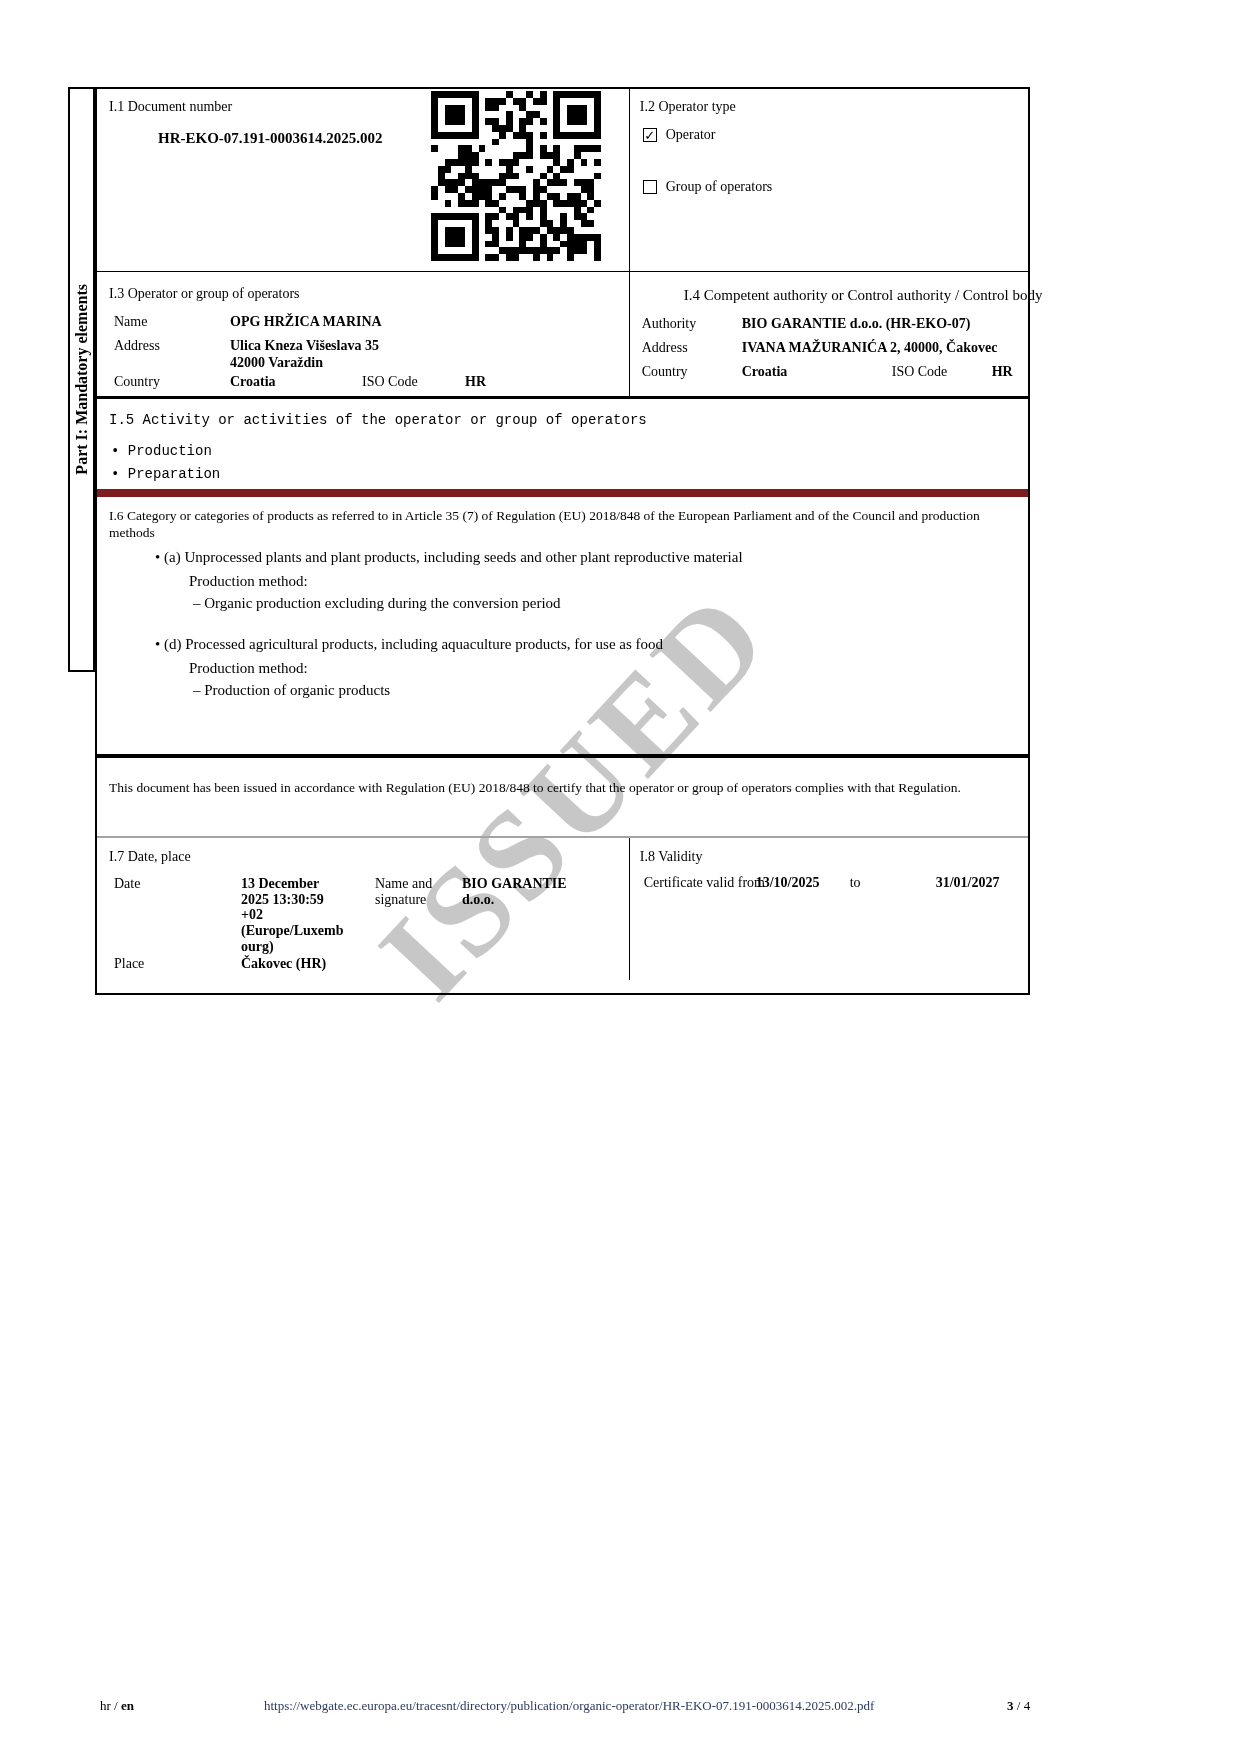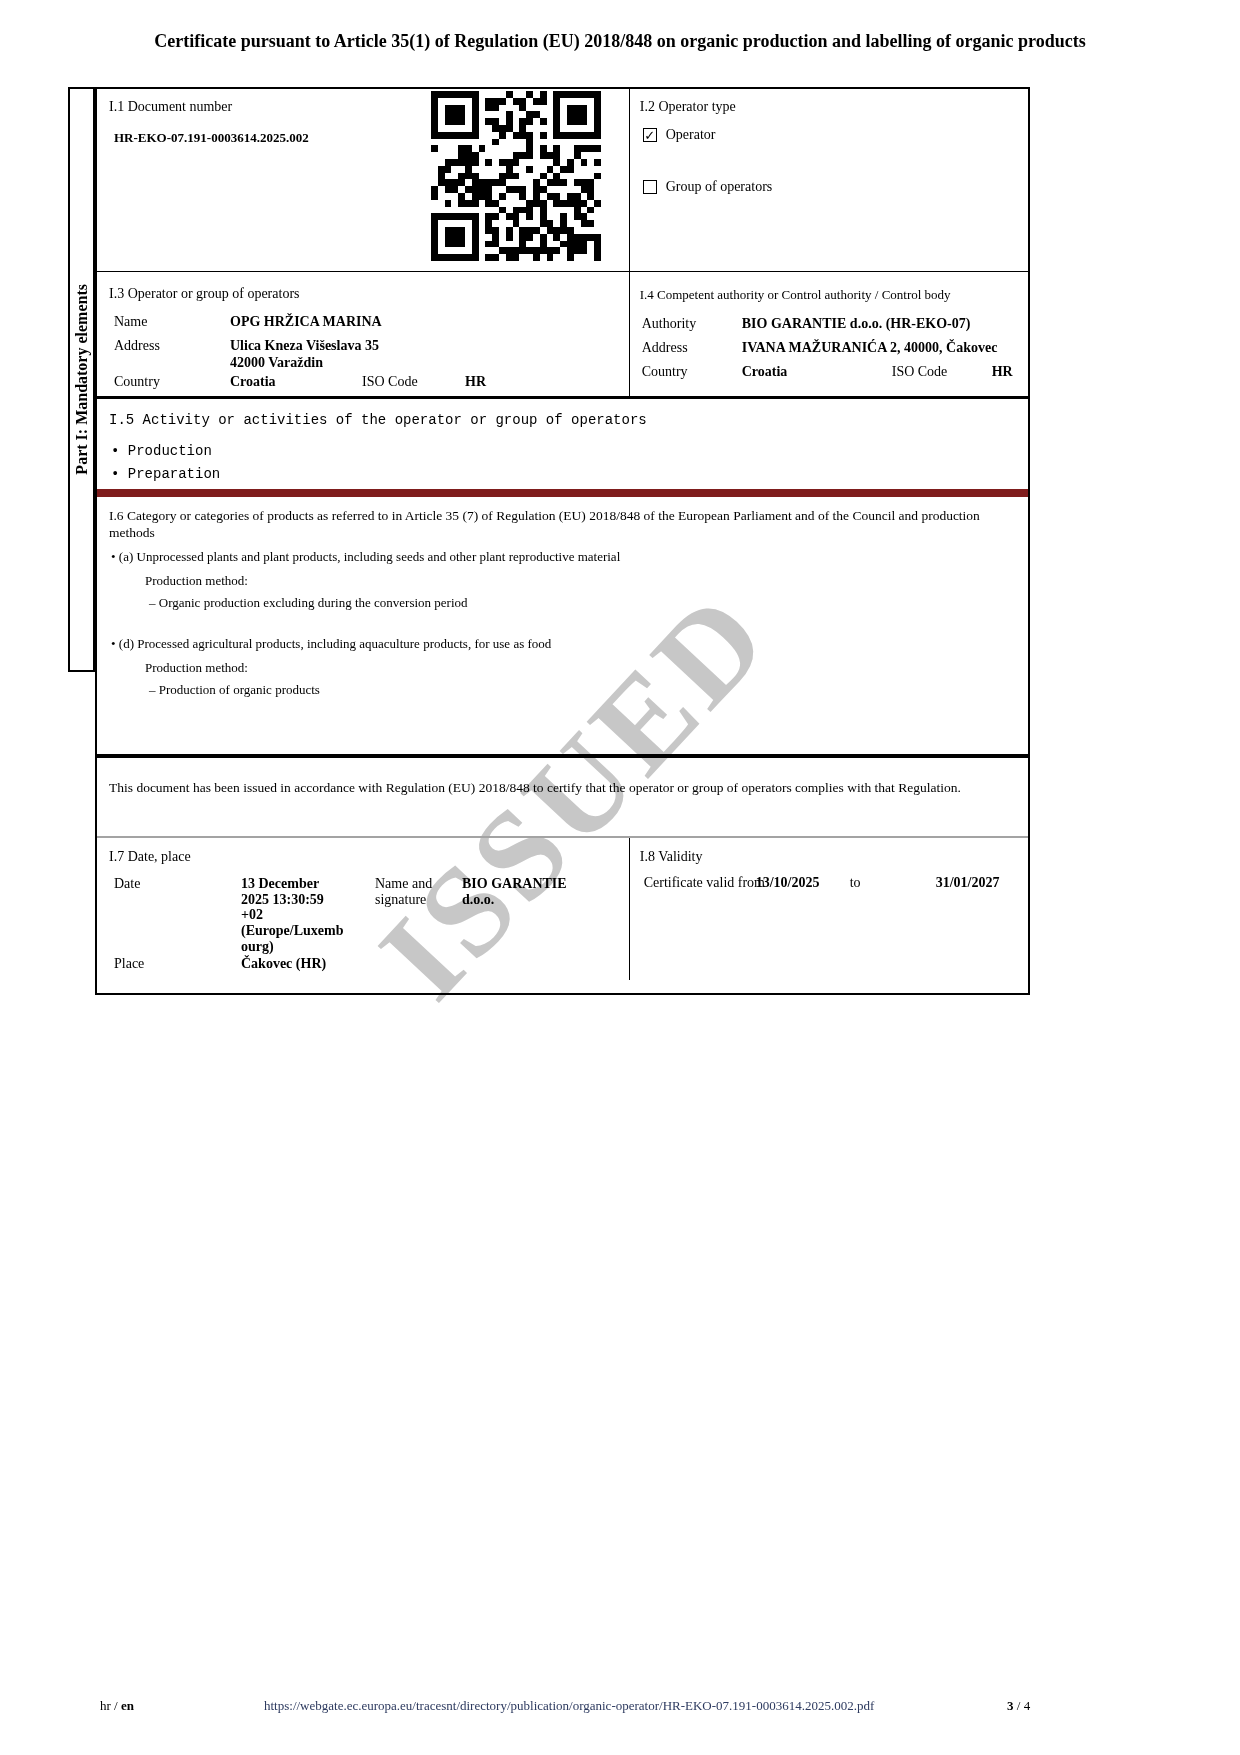--- a/index.html
+++ b/index.html
@@ -46,21 +46,21 @@
   .r4 { height: 261px; border-bottom: 4px solid #000; }
   .r5 { height: 80px;  border-bottom: 2px solid #a3a3a3; }
   .r6 { height: 142px; }
   .cell { position: relative; height: 100%; }
   .cell-l { width: 535px; border-right: 1px solid #000; }
   .cell-r { width: 400px; }
   .cell-f { width: 935px; }
   .sec-label { position: absolute; font-size: 14px; }
   .abs { position: absolute; font-size: 14px; }
   .b { font-weight: bold; }
-  .f13 { font-size: 13px; }
+  .f13 { font-size: 15px; margin-left: 44px; }
   .chk-row { position: absolute; display: flex; align-items: center; gap: 9px; font-size: 14px; }
   .chk {
     width: 14px; height: 14px; border: 1.5px solid #000;
     display: inline-flex; align-items: center; justify-content: center;
     font-size: 13px; line-height: 1;
   }
   .qr { position: absolute; top: 2px; right: 28px; width: 170px; height: 170px; }
   .qr svg { width: 100%; height: 100%; shape-rendering: crispEdges; }
   .bullet::before { content: "• "; }
   .wrap { line-height: 1.12; overflow-wrap: break-word; word-break: break-word; }
@@ -70,21 +70,20 @@
   .footer-lang { position: absolute; left: 100px; }
   .footer-url  { position: absolute; left: 264px; color: #2d3a5f; text-decoration: none; }
   .footer-page { position: absolute; left: 1007px; }
   .nw { white-space: nowrap; }
 </style>
 </head>
 <body>
 
 <div class="page">
 
-  <div class="title">Certificate pursuant to Article 35(1) of Regulation (EU) 2018/848 on organic production and labelling of organic products</div>
 
   <div class="watermark">ISSUED</div>
 
   <div class="sidebar">
     <span class="sidebar-text">Part I: Mandatory elements</span>
   </div>
 
   <div class="tbl">
 
     <div class="row r1">

